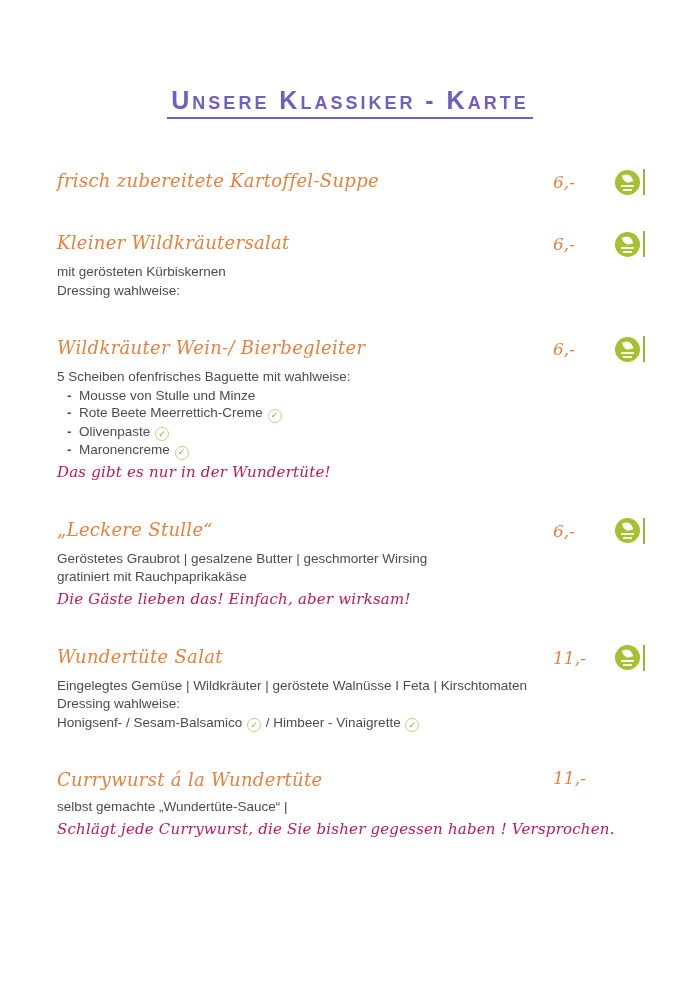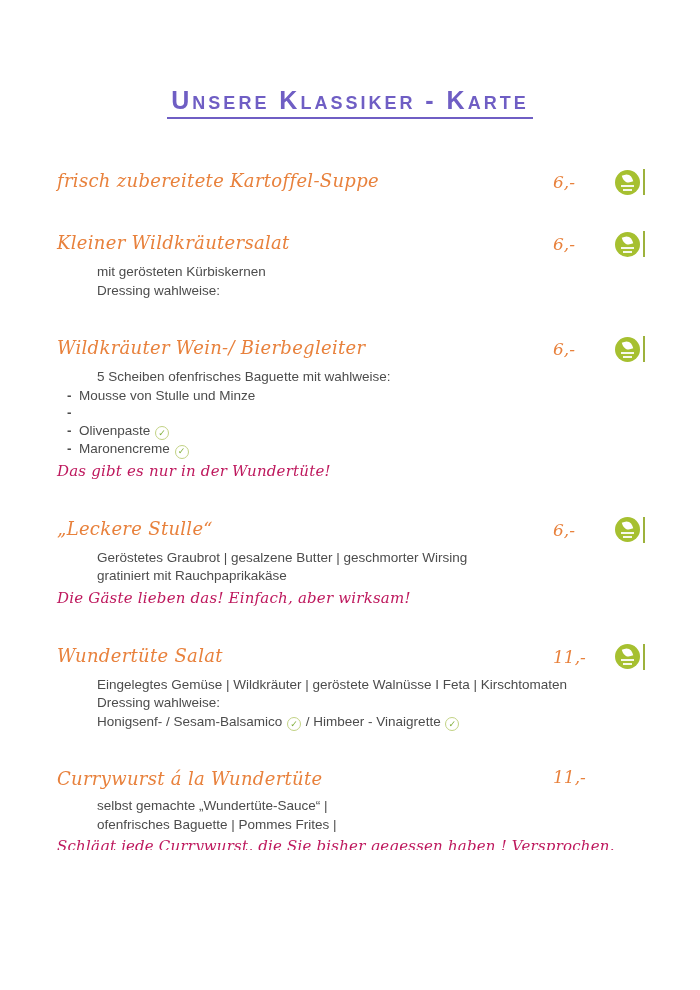--- a/index.html
+++ b/index.html
@@ -80,21 +80,20 @@
   }
   .vegan-badge .bar1{top:15px;width:13px;}
   .vegan-badge .bar2{top:19px;width:9px;left:8px;}
   .badge-line{
     width:2px;height:26px;background:#9db23c;margin-left:3px;display:inline-block;
   }
   .desc-line{
     font-size:13.5px;
     line-height:18.5px;
     color:#4c4c4c;
-    margin-left:40px;
   }
   .bullet-line{
     display:flex;
     font-size:13.5px;
     line-height:17.5px;
     color:#4c4c4c;
   }
   .bullet-dash{
     width:12px;margin-left:10px;flex:none;
     font-weight:bold;color:#4c4c4c;
@@ -207,20 +206,21 @@
             </span>
           </div>
         </div>
         <div class="desc-line"><span>5 Scheiben ofenfrisches Baguette mit wahlweise:</span></div>
         <div class="bullet-line">
           <span class="bullet-dash">-</span>
           <span><span>Mousse von Stulle und Minze</span></span>
         </div>
         <div class="bullet-line">
           <span class="bullet-dash">-</span>
+          <span><span>Rote Beete Meerrettich-Creme </span><span class="vegan-check">✓</span></span>
         </div>
         <div class="bullet-line">
           <span class="bullet-dash">-</span>
           <span><span>Olivenpaste </span><span class="vegan-check">✓</span></span>
         </div>
         <div class="bullet-line">
           <span class="bullet-dash">-</span>
           <span><span>Maronencreme </span><span class="vegan-check">✓</span></span>
         </div>
         <div class="item-note">Das gibt es nur in der Wundertüte!</div>
@@ -264,21 +264,20 @@
         <div class="desc-line"><span>Honigsenf- / Sesam-Balsamico </span><span class="vegan-check">✓</span><span> / Himbeer - Vinaigrette </span><span class="vegan-check">✓</span></div>
       </section>
       <section class="menu-item">
         <div class="item-head">
           <span class="item-name">Currywurst á la Wundertüte</span>
           <div class="price-col">
             <span class="item-price">11,-</span>
           </div>
         </div>
         <div class="desc-line"><span>selbst gemachte „Wundertüte-Sauce“ |</span></div>
-        <div class="desc-line"><span>ofenfrisches Baguette | Pommes Frites |</span></div>
         <div class="item-note">Schlägt jede Currywurst, die Sie bisher gegessen haben ! Versprochen.</div>
       </section>
     </div>
 
   <div class="footer">
     <span class="logo"><span>WUNDERT</span><span class="u-orange">Ü</span><span>TE</span></span>
     <span class="tagline"><span class="tag-orange">essen.</span><span class="tag-gray"> trinken. Freunde treffen</span></span>
   </div>
 
 </div>

